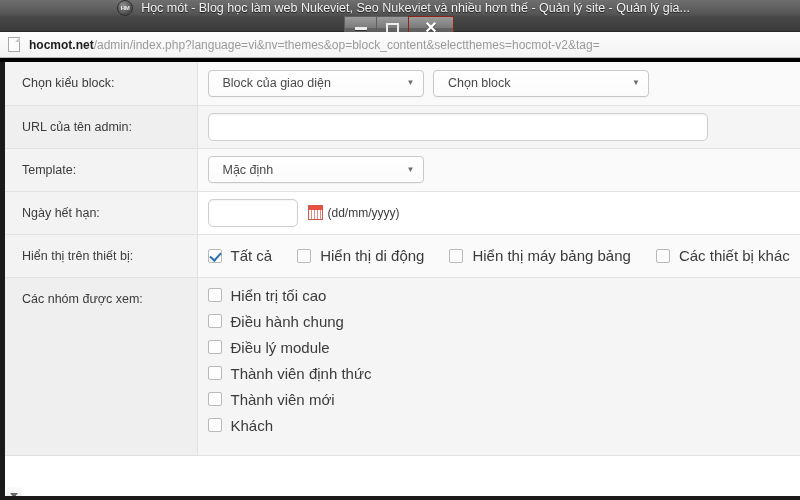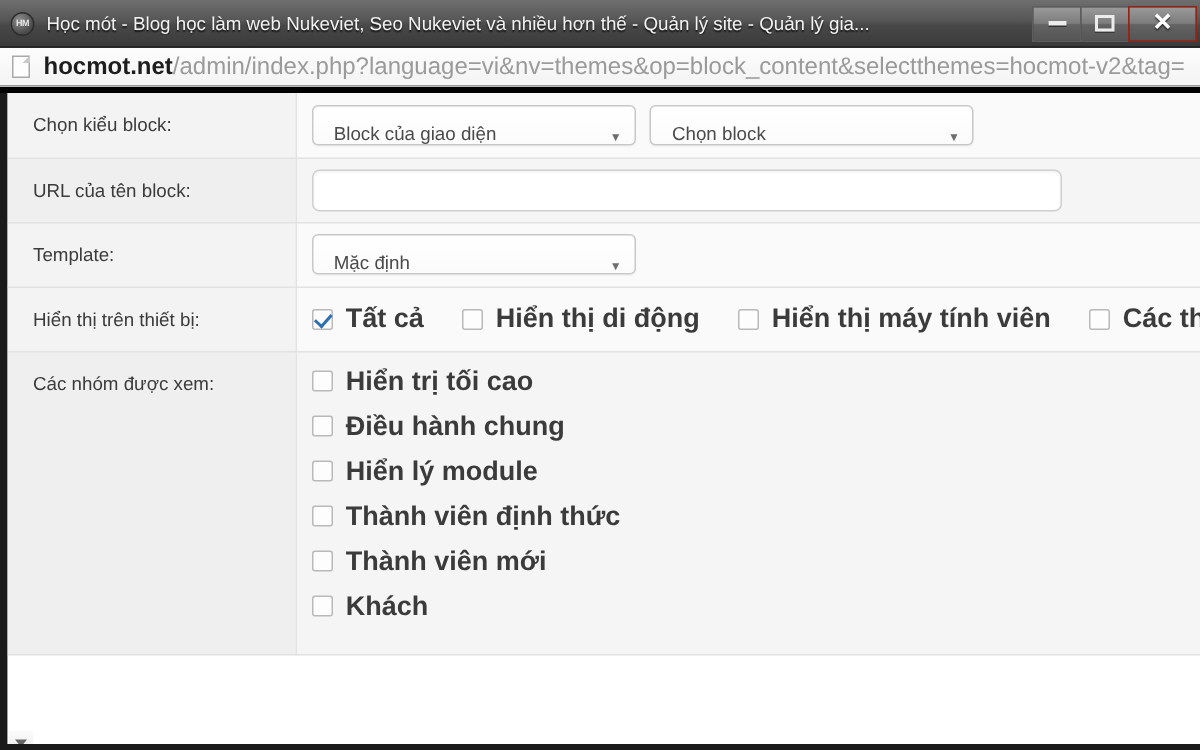--- a/index.html
+++ b/index.html
@@ -15,21 +15,21 @@
     width: 800px; height: 500px;
     background: #000;
   }
 
   
   .titlebar {
     position: absolute; left: 0; top: 0;
     width: 800px; height: 32px;
     background: linear-gradient(to bottom, #6f6f6f 0%, #555555 45%, #484848 55%, #3a3a3a 100%);
     border-bottom: 1px solid #2a2a2a;
-    display: flex; align-items: center;
+    display: flex; align-items: center; flex-direction: column;
   }
   .tb-left { display: flex; align-items: center; flex: 1; min-width: 0; padding-left: 7px; }
   .favicon {
     width: 16px; height: 16px; border-radius: 50%;
     background: radial-gradient(circle at 35% 30%, #8d8d8d, #4b4b4b 70%);
     border: 1px solid #2e2e2e;
     color: #e8e8e8; font-size: 6px; font-weight: bold;
     display: flex; align-items: center; justify-content: center;
     letter-spacing: -0.3px;
     flex: none;
@@ -87,21 +87,21 @@
     flex: none;
   }
   .page-icon::after {
     content: ""; position: absolute; right: -1px; top: -1px;
     border-width: 0 0 5px 5px;
     border-style: solid;
     border-color: transparent transparent #c9c9c9 transparent;
   }
   .url-text {
     margin-left: 9px;
-    font-size: 16px;
+    font-size: 12px;
     white-space: nowrap;
     overflow: hidden;
     color: #9a9a9a;
   }
   .url-host { color: #1d1d1d; font-weight: bold; }
 
   
   .content {
     position: absolute; left: 0; top: 62px;
     width: 800px; height: 442px;
@@ -152,21 +152,21 @@
     color: #4a4a4a;
     box-shadow: 0 1px 1px rgba(0,0,0,0.04);
     vertical-align: middle;
   }
   .select .caret {
     margin-left: 16px;
     color: #6d6d6d;
     font-size: 8px;
     line-height: 1;
   }
-  .select.w1 { width: 216px; align-items: flex-end; }
+  .select.w1 { width: 216px; }
 
   .textinput {
     display: inline-block;
     height: 28px;
     background: #ffffff;
     border: 1px solid #cfcfcf;
     border-radius: 5px;
     box-shadow: inset 0 1px 2px rgba(0,0,0,0.05);
     vertical-align: middle;
   }
@@ -206,21 +206,21 @@
   }
   .cbox.checked::after {
     content: "";
     position: absolute;
     left: 3px; top: 0px;
     width: 5px; height: 9px;
     border: solid #2d6fb5;
     border-width: 0 2px 2px 0;
     transform: rotate(42deg);
   }
-  .clabel { margin-left: 9px; font-size: 18px; color: #3b3b3b; font-weight: bold; }
+  .clabel { margin-left: 9px; font-size: 15px; color: #3b3b3b; }
 
   tr.groups { height: auto; }
   tr.groups td { padding-top: 9px; padding-bottom: 9px; vertical-align: top; }
   tr.groups td.label { padding-top: 14px; }
   .grouplist .checkitem { margin-bottom: 9px; margin-right: 0; }
   .grouplist .checkitem:last-child { margin-bottom: 12px; }
 
   
   .scrollbar {
     width: 17px;
@@ -301,53 +301,61 @@
             </span>
             <span class="select w1" style="margin-left:6px">
               <span>Chọn block</span>
               <span class="caret">▼</span>
             </span>
           </td>
         </tr>
 
 
         <tr class="alt">
-          <td class="label">URL của tên block:</td>
+          <td class="label">URL của tên admin:</td>
           <td class="value">
             <input class="textinput ti2" type="text" value="" style="">
           </td>
         </tr>
 
         <tr>
           <td class="label">Template:</td>
           <td class="value">
             <span class="select w1">
               <span>Mặc định</span>
               <span class="caret">▼</span>
             </span>
           </td>
         </tr>
 
 
+        <tr class="white">
+          <td class="label">Ngày hết hạn:</td>
+          <td class="value">
+            <input class="textinput ti3" type="text" value="" style="">
+            <span class="cal-icon"></span>
+            <span class="cal-hint">(dd/mm/yyyy)</span>
+          </td>
+        </tr>
 
         <tr>
           <td class="label">Hiển thị trên thiết bị:</td>
           <td class="value">
             <div class="checkrow">
               <span class="checkitem">
                 <span class="cbox checked"></span>
                 <span class="clabel">Tất cả</span>
               </span>
               <span class="checkitem">
                 <span class="cbox"></span>
                 <span class="clabel">Hiển thị di động</span>
               </span>
               <span class="checkitem">
                 <span class="cbox"></span>
-                <span class="clabel">Hiển thị máy tính viên</span>
+                <span class="clabel">Hiển thị máy bảng bảng</span>
               </span>
               <span class="checkitem">
                 <span class="cbox"></span>
                 <span class="clabel">Các thiết bị khác</span>
               </span>
             </div>
           </td>
         </tr>
 
         <tr class="groups alt">
@@ -357,21 +365,21 @@
               <div class="checkitem">
                 <span class="cbox"></span>
                 <span class="clabel">Hiển trị tối cao</span>
               </div>
               <div class="checkitem">
                 <span class="cbox"></span>
                 <span class="clabel">Điều hành chung</span>
               </div>
               <div class="checkitem">
                 <span class="cbox"></span>
-                <span class="clabel">Hiển lý module</span>
+                <span class="clabel">Điều lý module</span>
               </div>
               <div class="checkitem">
                 <span class="cbox"></span>
                 <span class="clabel">Thành viên định thức</span>
               </div>
               <div class="checkitem">
                 <span class="cbox"></span>
                 <span class="clabel">Thành viên mới</span>
               </div>
               <div class="checkitem">

